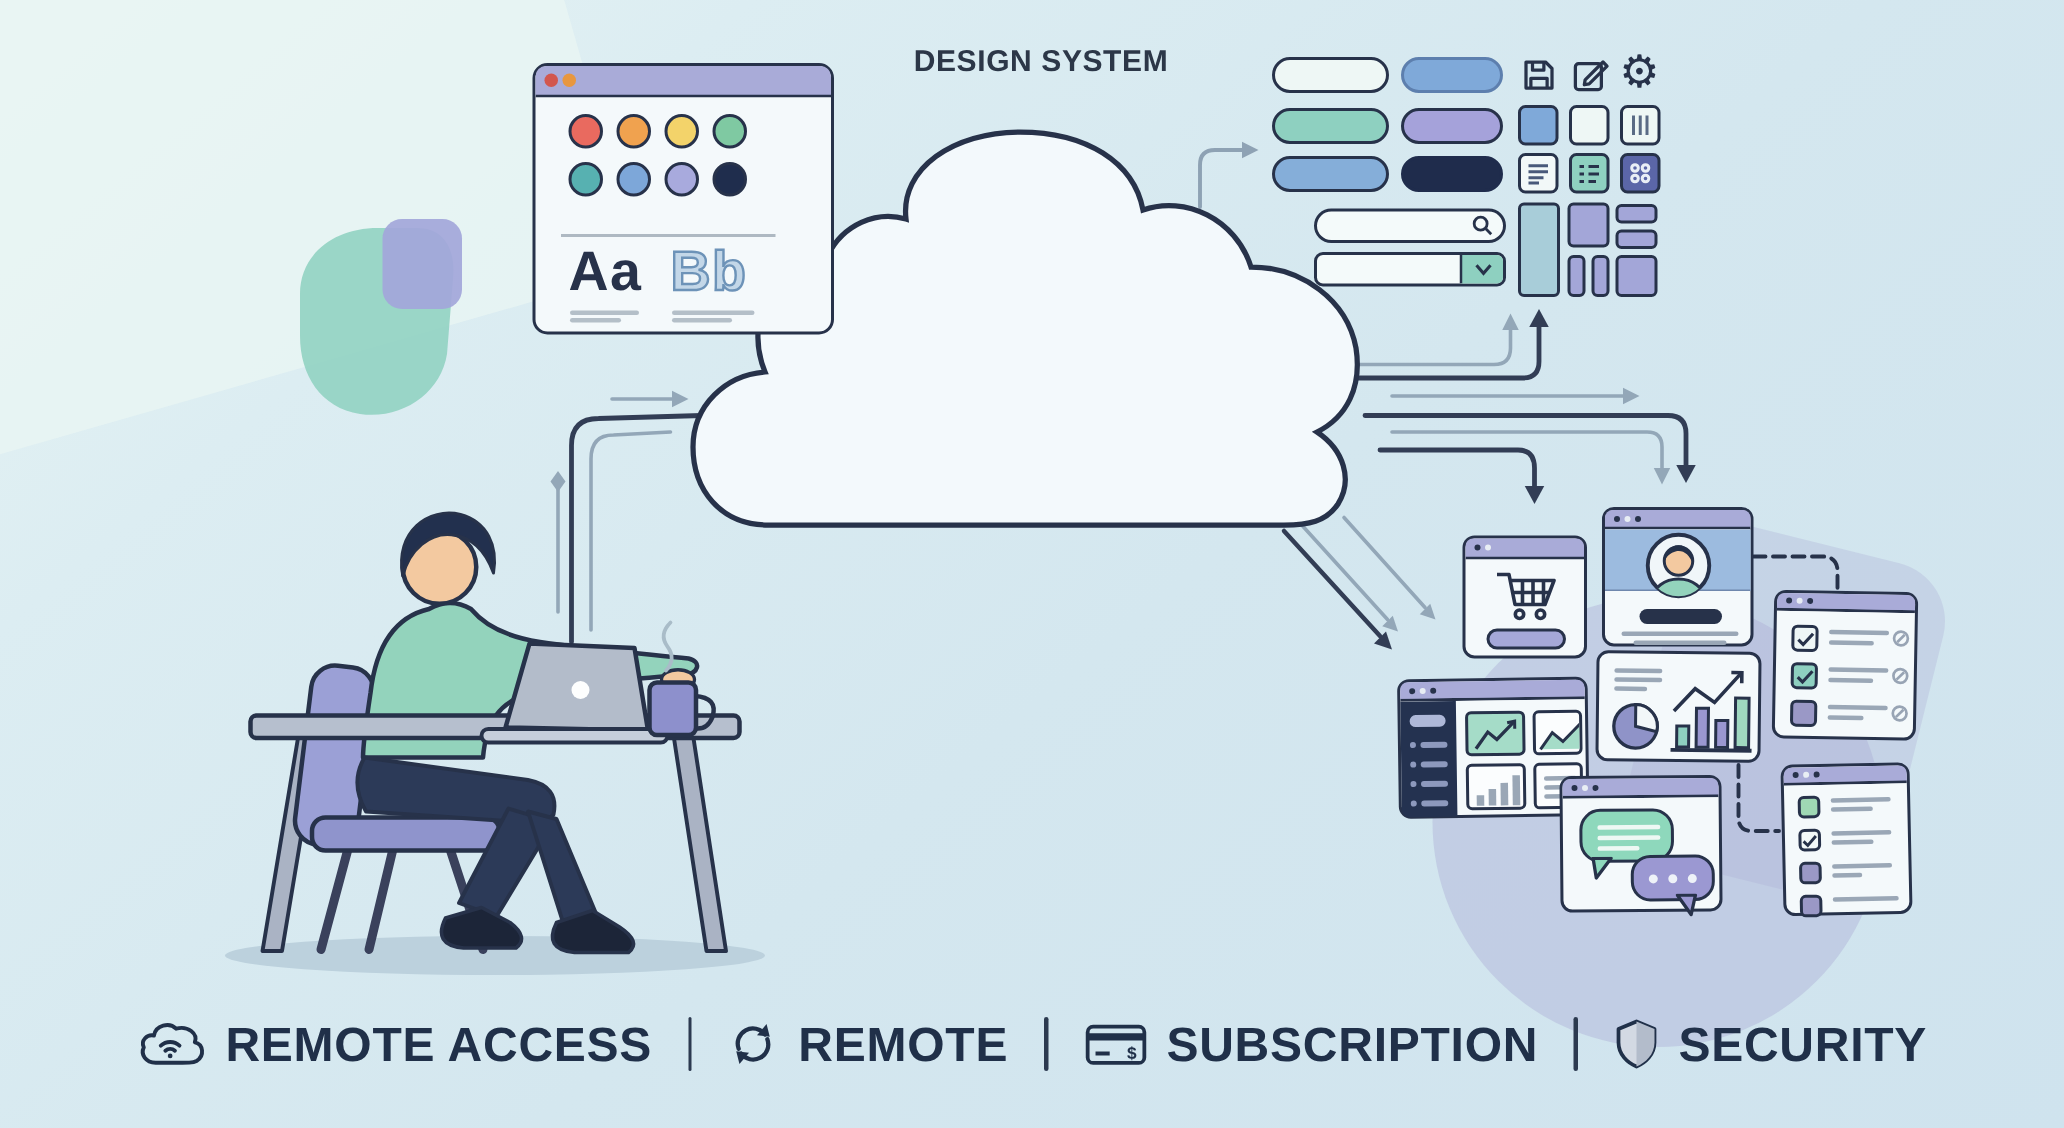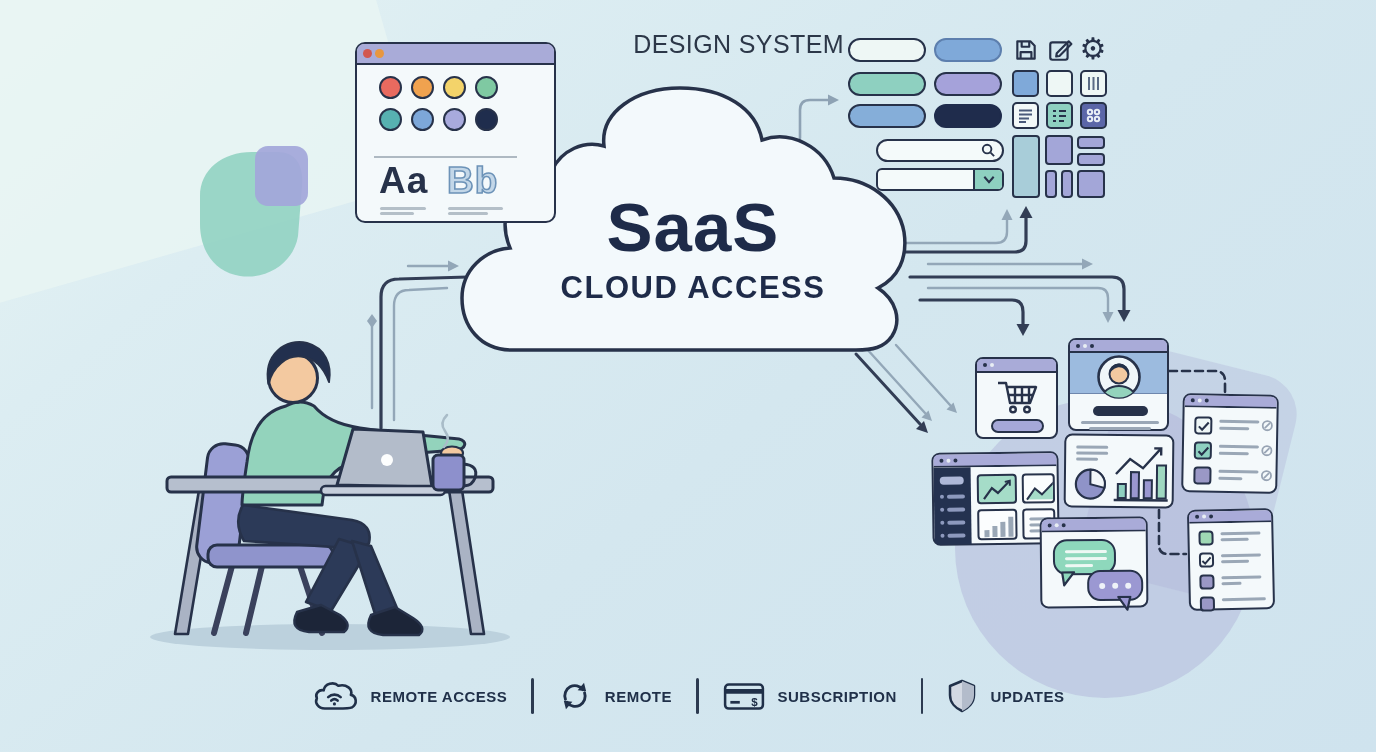--- a/index.html
+++ b/index.html
@@ -19,22 +19,22 @@
   .design-panel .tb{height:21px;border-radius:7px 7px 0 0;}
   .design-panel .tb .d{width:9px;height:9px;}
   .swatches{position:absolute;left:22px;top:32px;display:grid;grid-template-columns:repeat(4,23px);gap:9px;}
   .sw{width:23px;height:23px;border-radius:50%;border:2px solid #27324a;box-sizing:border-box;}
   .dp-div{position:absolute;left:17px;top:112px;width:143px;height:2px;background:#aeb9c2;}
   .type-a{position:absolute;left:22px;top:116px;font-size:37px;font-weight:800;color:#27324a;letter-spacing:1px;}
   .type-b{position:absolute;left:90px;top:116px;font-size:37px;font-weight:800;color:#c3d7e8;
           -webkit-text-stroke:1.6px #6d93b8;letter-spacing:1px;}
   .ul{position:absolute;height:2.5px;background:#b4bfc8;border-radius:2px;}
   
-  .design-header{left:544px;top:30px;width:300px;text-align:right;color:#2c3748;
-     font-size:25px;font-weight:400;line-height:1.14;letter-spacing:.4px;}
+  .design-header{left:544px;top:30px;width:300px;text-align:center;color:#2c3748;
+     font-size:20px;font-weight:700;line-height:1.14;letter-spacing:.4px;}
   
   .cloud-text{left:493px;top:193px;width:400px;text-align:center;color:#1e2b49;}
   .cloud-text .t1{font-size:69px;font-weight:800;letter-spacing:1px;line-height:1;}
   .cloud-text .t2{font-size:31px;font-weight:700;letter-spacing:1.5px;margin-top:8px;}
   
   .pill{position:absolute;height:24px;border-radius:13px;border:2.2px solid #27324a;box-sizing:border-box;}
   .sqr{position:absolute;width:27px;height:27px;border-radius:5px;border:2.2px solid #27324a;box-sizing:border-box;
        display:flex;align-items:center;justify-content:center;}
   .blk{position:absolute;border:2.2px solid #27324a;border-radius:4px;box-sizing:border-box;background:#a3a6d8;}
   .searchbar{position:absolute;left:876px;top:139px;width:128px;height:23px;background:#f4fafa;
@@ -47,21 +47,21 @@
   
   .cb{border:2.2px solid #27324a;border-radius:4px;box-sizing:border-box;display:flex;align-items:center;justify-content:center;}
   .namepill{background:#27324a;border-radius:6px;}
   .bubble{position:absolute;border:2.4px solid #27324a;box-sizing:border-box;}
   .bubble .bl{background:#eef8f4;height:3px;border-radius:2px;}
   .side{position:absolute;background:#243250;border-radius:0 0 0 5px;}
   .card{position:absolute;background:#fbfdfe;border:2px solid #27324a;border-radius:4px;box-sizing:border-box;overflow:hidden;}
   
   .feature-bar{left:0;top:664px;width:1376px;height:64px;display:flex;align-items:center;justify-content:center;gap:24px;}
   .feat{display:flex;align-items:center;gap:13px;}
-  .feat .lbl{font-size:15px;font-weight:800;color:#203049;letter-spacing:.5px;white-space:nowrap;}
+  .feat .lbl{font-size:32px;font-weight:800;color:#203049;letter-spacing:.5px;white-space:nowrap;}
   .fdiv{width:2.5px;height:36px;background:#2c3a50;border-radius:2px;}
 </style>
 </head>
 <body>
 
 <div class="scene">
 
   <svg class="layer" width="1376" height="752" viewBox="0 0 1376 752">
 
     <g>
@@ -160,24 +160,20 @@
         <rect x="433" y="455" width="31" height="35" rx="5" fill="#8d90cc" stroke="#27324a" stroke-width="3"></rect>
         <path d="M444 447 Q451 439 445 431 Q439 423 447 415" fill="none" stroke="#a9bcc8" stroke-width="2.5"></path>
       </g>
     </g>
   </svg>
 
   <div class="abs design-header">
     <div>DESIGN SYSTEM</div>
   </div>
 
-  <div class="abs cloud-text">
-    <div class="t1">SaaS</div>
-    <div class="t2">CLOUD ACCESS</div>
-  </div>
 
   <div class="w design-panel">
     <div class="tb">
       <span class="d rd"></span>
       <span class="d or"></span>
     </div>
     <div class="swatches">
       <span class="sw" style="background: rgb(233, 106, 95);"></span>
       <span class="sw" style="background: rgb(240, 162, 79);"></span>
       <span class="sw" style="background: rgb(243, 211, 106);"></span>
@@ -483,17 +479,17 @@
         <text x="27" y="24.5" font-size="11" font-weight="bold" fill="#203049" stroke="none" font-family="Liberation Sans, sans-serif">$</text>
       </svg>
       <span class="lbl">SUBSCRIPTION</span>
     </div>
     <div class="fdiv"></div>
     <div class="feat">
       <svg width="30" height="34" viewBox="0 0 30 34">
         <path d="M15 2 L27 7 V16 C27 24 21 29.5 15 32 C9 29.5 3 24 3 16 V7 Z" fill="#d3d9e3" stroke="#203049" stroke-width="2.5" stroke-linejoin="round"></path>
         <path d="M15 2 L27 7 V16 C27 24 21 29.5 15 32 Z" fill="#b3bccb"></path>
       </svg>
-      <span class="lbl">UPDATES</span>
+      <span class="lbl">SECURITY</span>
     </div>
   </div>
 
 </div>
 
 </body></html>

